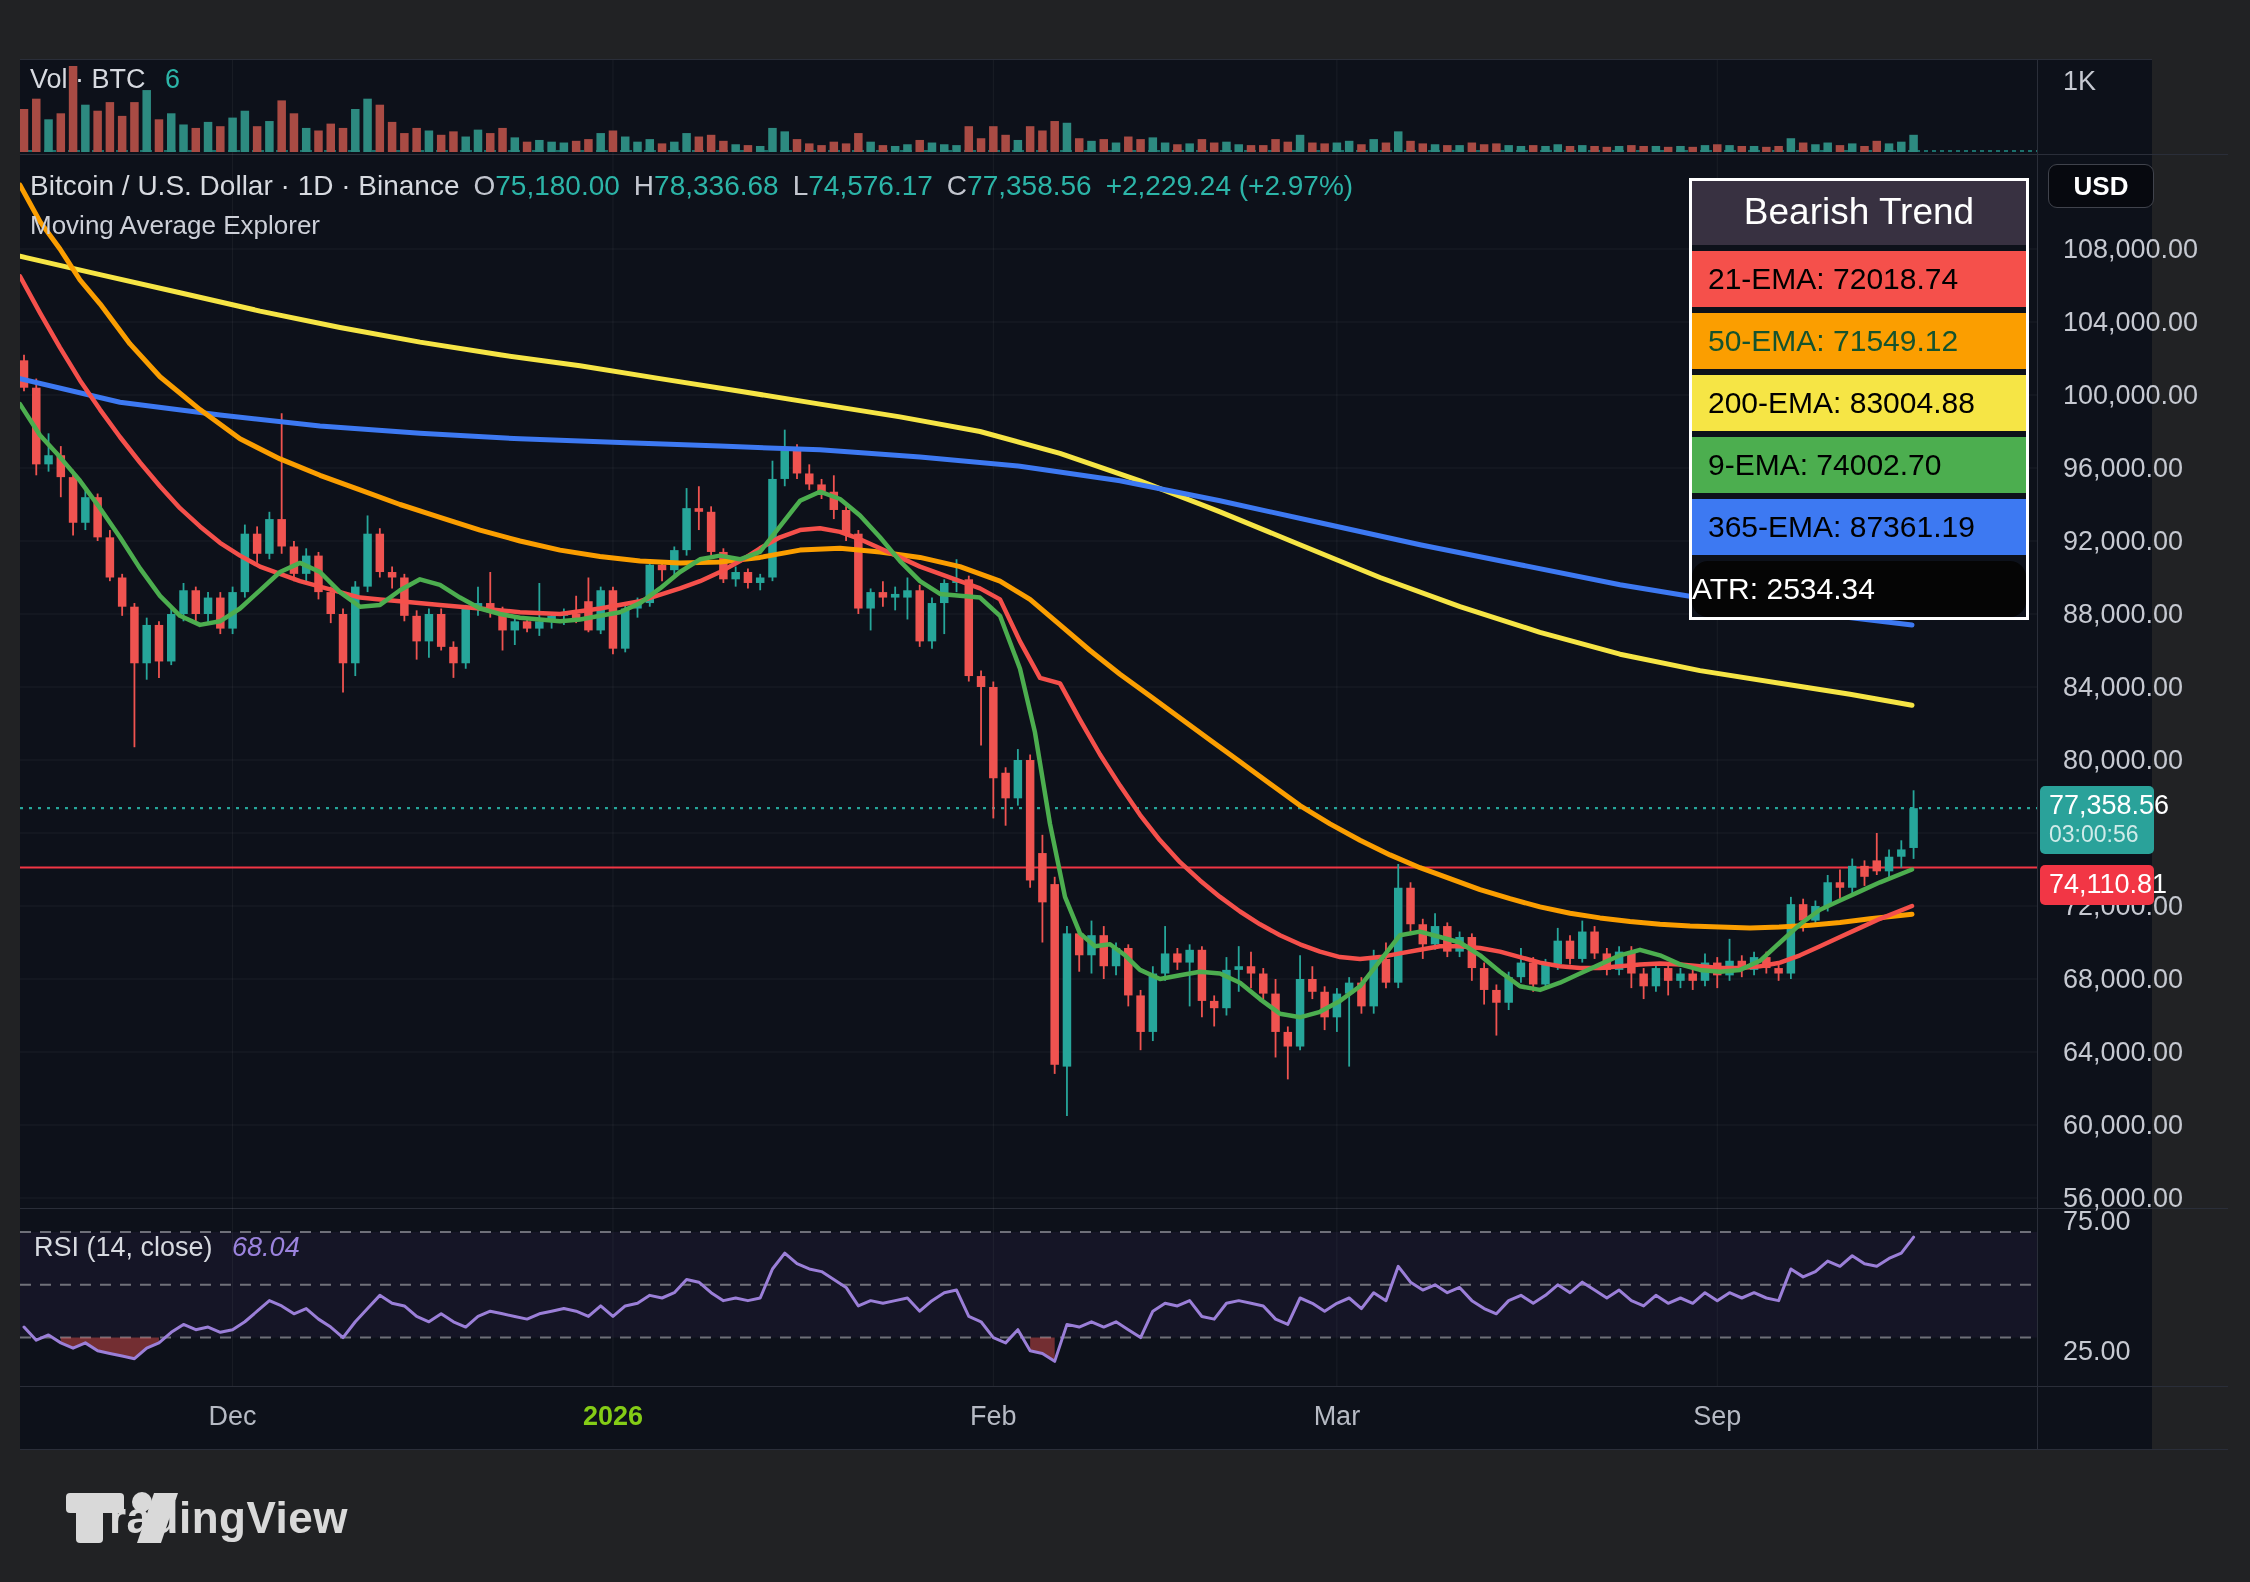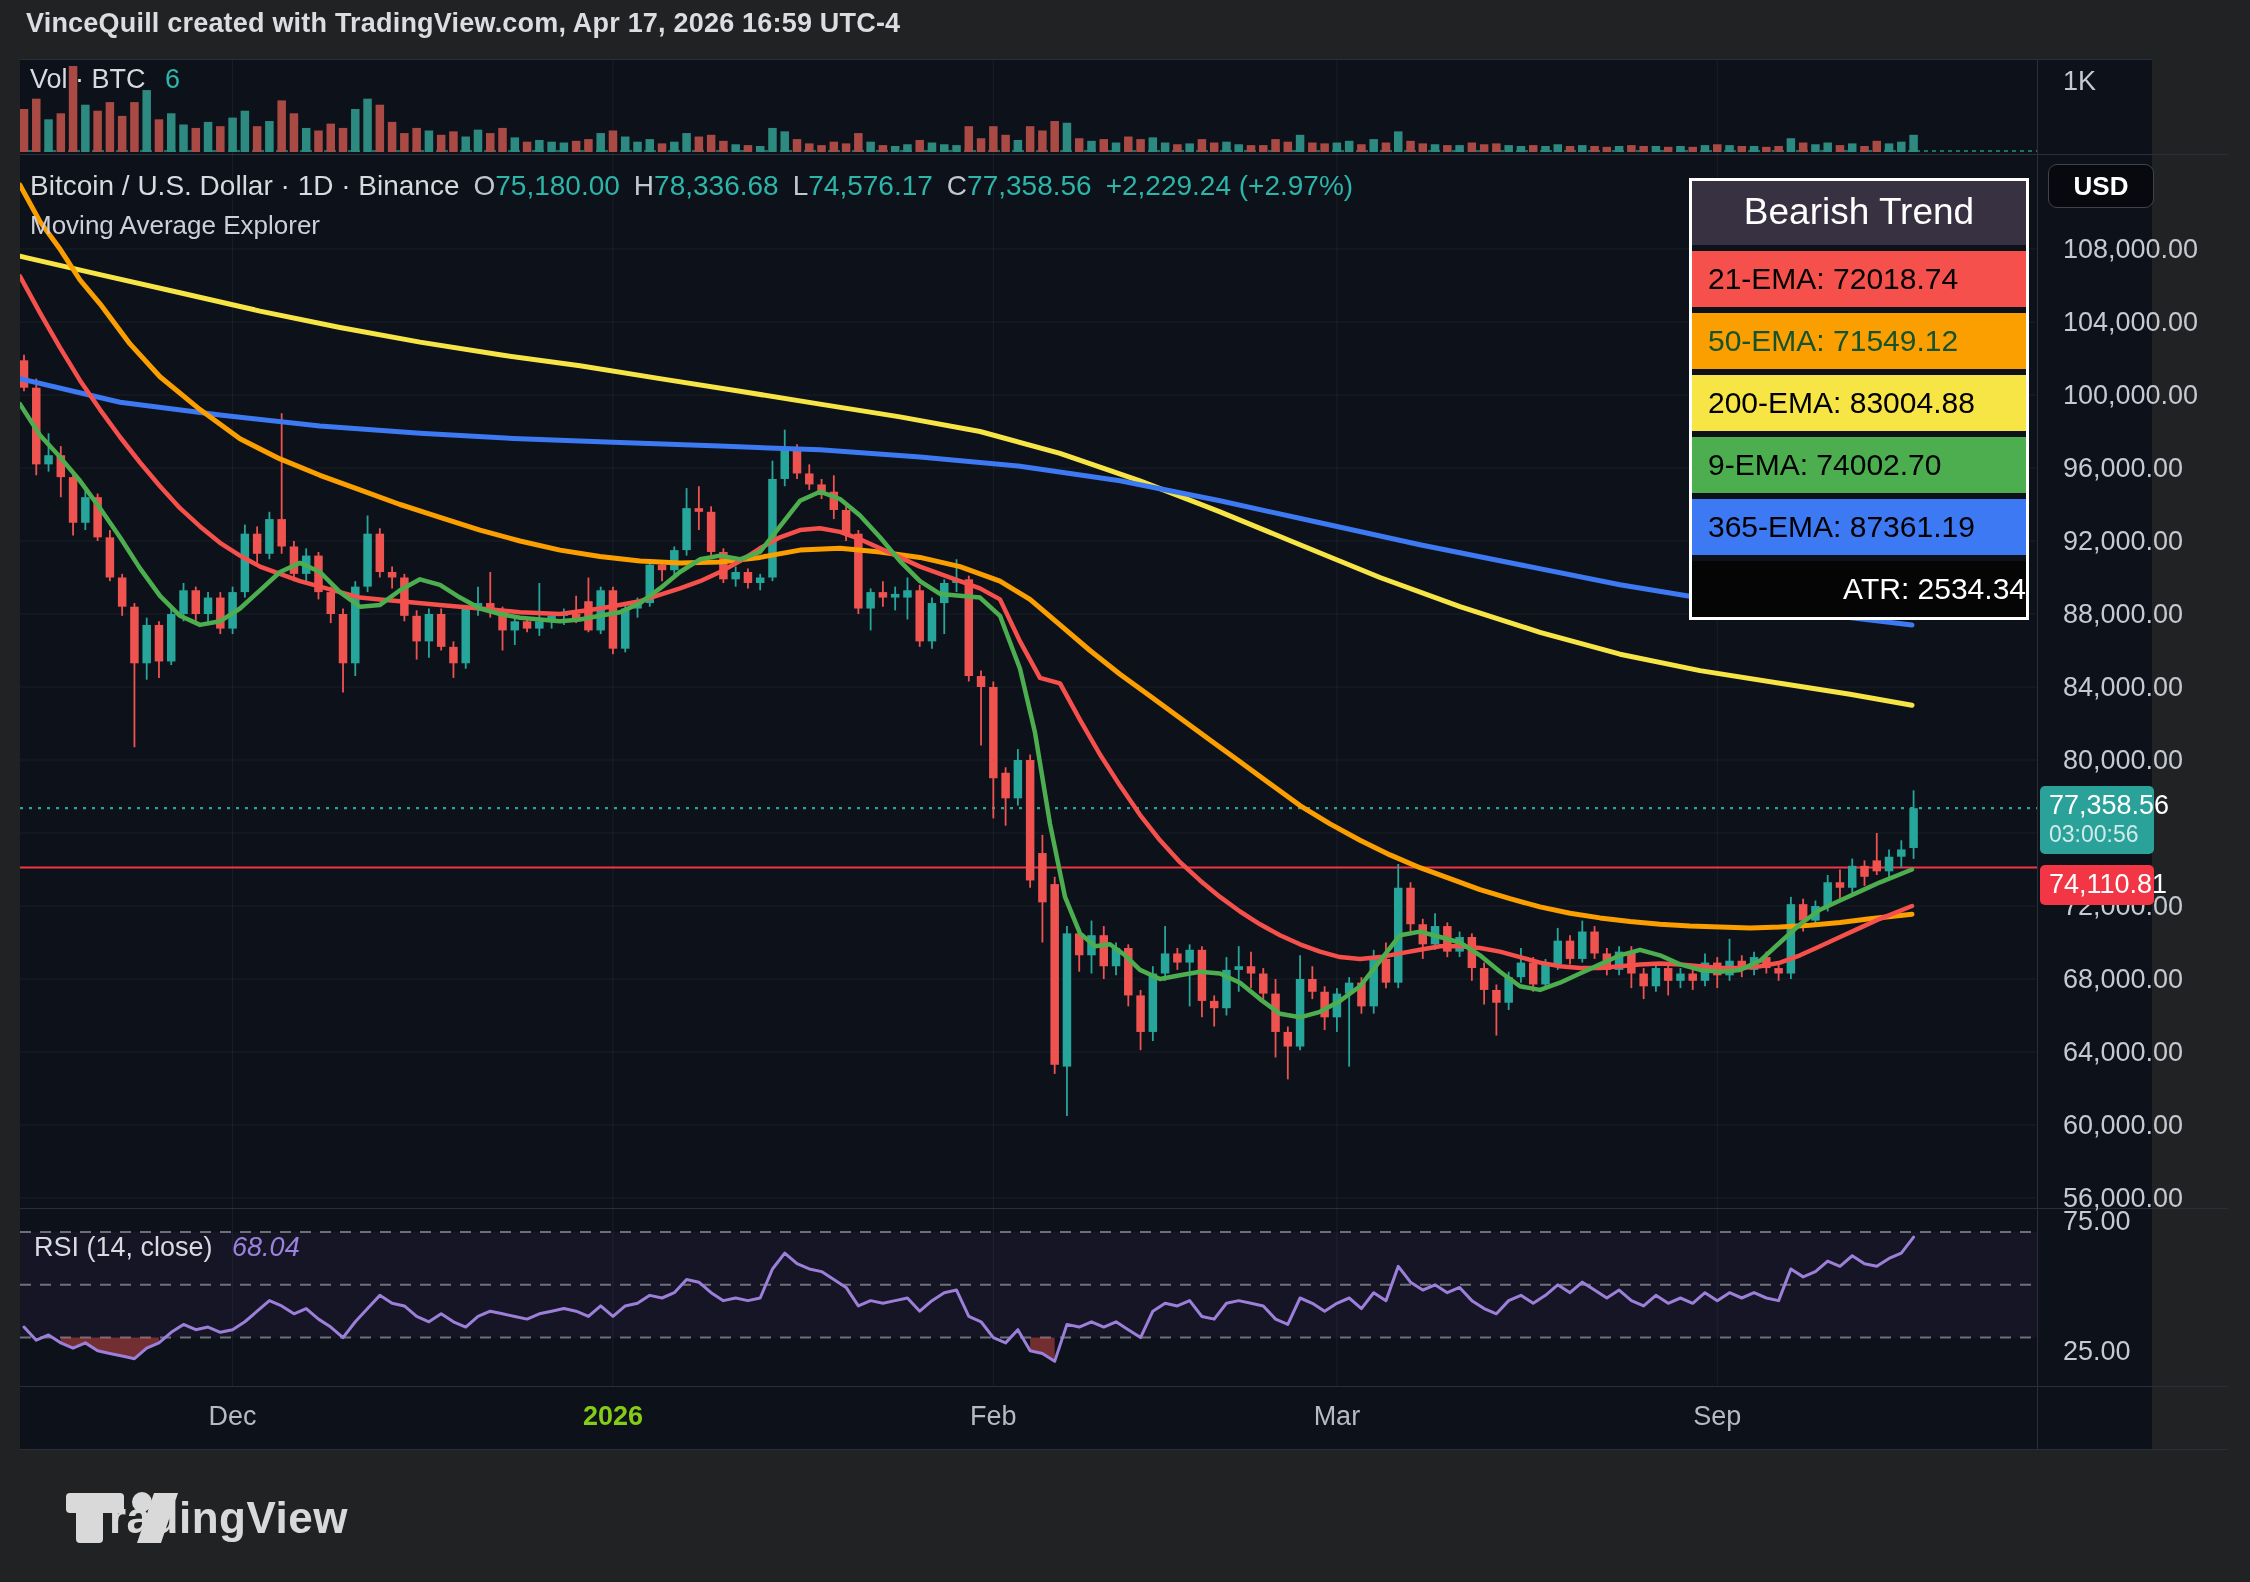--- a/index.html
+++ b/index.html
@@ -17,37 +17,36 @@
   .sym-line{position:absolute;left:10px;top:110px;font-size:28px;color:#d7dae0;white-space:nowrap;}
   .sym-line .olbl{color:#c3c6cf;margin-left:14px;}
   .sym-line .oval{color:#2cb5a8;}
   .sym-line .chg{color:#2cb5a8;margin-left:14px;}
   .ind-line{position:absolute;left:10px;top:150px;font-size:26px;color:#cdd0d8;}
   .rsi-lab{position:absolute;left:14px;top:1172px;font-size:27px;color:#d7dae0;white-space:nowrap;}
   .rsi-lab .rv{color:#9b83dd;margin-left:12px;font-style:italic;}
   #legend-box{position:absolute;left:1669px;top:118px;width:334px;border:3px solid #ffffff;background:#0d111a;padding:0;}
   .lg-title{background:#383141;color:#ffffff;font-size:37px;text-align:center;padding:10px 0 12px 0;}
   .lg-row{margin-top:6px;font-size:30px;padding:11px 0 11px 16px;color:#000;}
-  .lg-row.atr{text-align:right;padding-left:0;}
+  .lg-row.atr{text-align:left;padding-left:0;border-radius:16px;}
   #axis-col{position:absolute;left:2018px;top:0;width:190px;height:1389px;}
   .tick{position:absolute;left:25px;color:#c6c9d1;font-size:27px;white-space:nowrap;}
   .usd-btn{position:absolute;left:10px;top:104px;width:104px;height:42px;background:#07090f;border:1px solid #40434c;border-radius:9px;color:#fff;font-size:26px;font-weight:600;text-align:center;line-height:42px;}
   .badge{position:absolute;left:2px;width:114px;border-radius:5px;color:#fff;font-size:27px;padding-left:9px;box-sizing:border-box;}
   .badge .cd{font-size:23px;color:rgba(255,255,255,.78);}
   .time-axis{position:absolute;left:0;top:1326px;width:2208px;height:62px;border-top:1px solid #2a2e39;border-bottom:1px solid #2a2e39;}
   .month{position:absolute;top:14px;transform:translateX(-50%);font-size:27px;color:#b6bac4;}
   .month.major{color:#84cc16;font-weight:700;}
   #footer{position:absolute;left:66px;top:1493px;display:flex;align-items:center;}
   #footer .lg-text{color:#d9d9d9;font-size:44px;font-weight:700;margin-left:18px;letter-spacing:.5px;}
 </style>
 </head>
 <body>
 
 <div id="root">
-  <div class="hdr">VinceQuill created with TradingView.com, Apr 17, 2026 16:59 UTC-4</div>
 
   <div id="chart-window">
     <svg id="vol-svg" width="2017" height="94">
         <line x1="212.59" y1="0" x2="212.59" y2="94" stroke="rgba(255,255,255,0.055)" stroke-width="1"></line>
         <line x1="592.96" y1="0" x2="592.96" y2="94" stroke="rgba(255,255,255,0.055)" stroke-width="1"></line>
         <line x1="973.3299999999999" y1="0" x2="973.3299999999999" y2="94" stroke="rgba(255,255,255,0.055)" stroke-width="1"></line>
         <line x1="1316.8899999999999" y1="0" x2="1316.8899999999999" y2="94" stroke="rgba(255,255,255,0.055)" stroke-width="1"></line>
         <line x1="1697.26" y1="0" x2="1697.26" y2="94" stroke="rgba(255,255,255,0.055)" stroke-width="1"></line>
         <line x1="0" y1="91" x2="2017" y2="91" stroke="#26a69a" stroke-width="1.5" stroke-dasharray="4 4" opacity="0.85"></line>
         <rect x="-0.25" y="49" width="8.5" height="43" fill="#a94b44"></rect>

